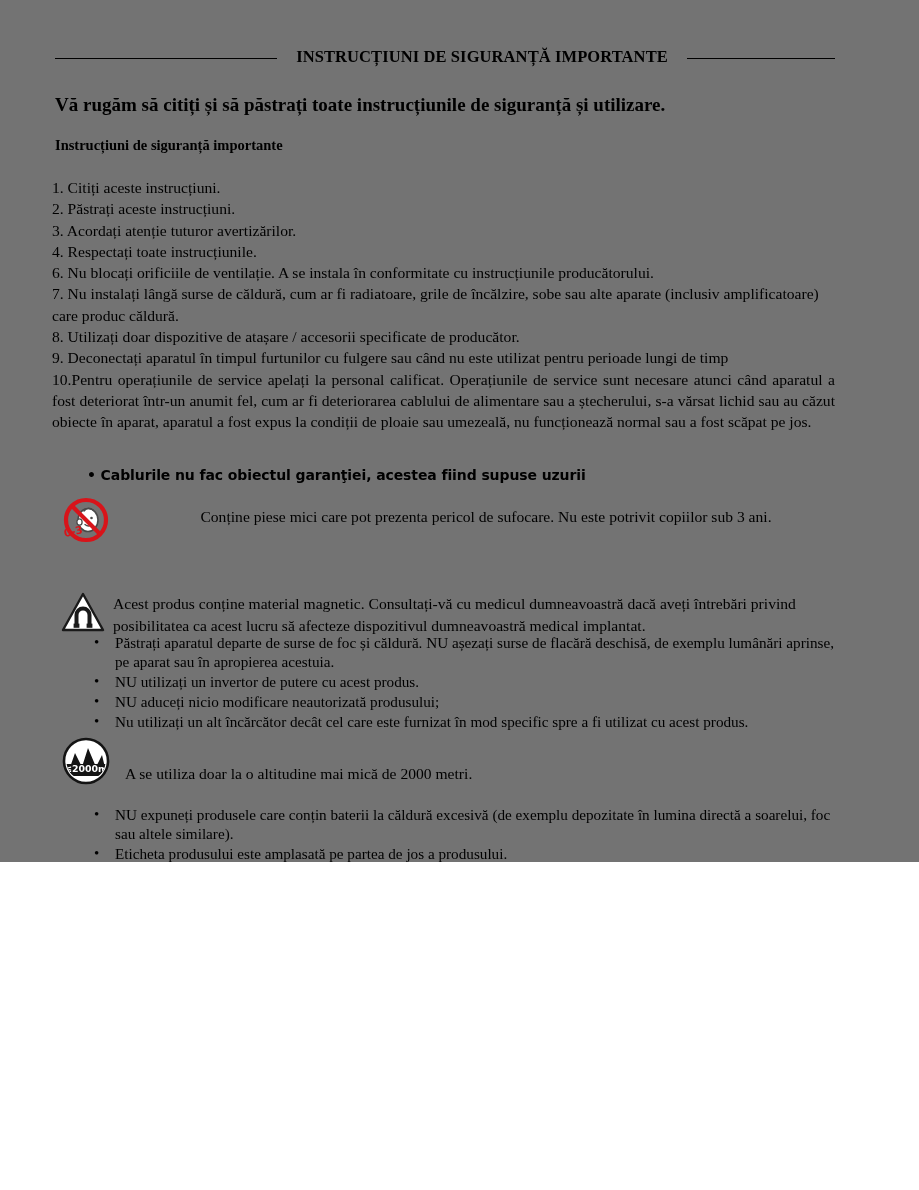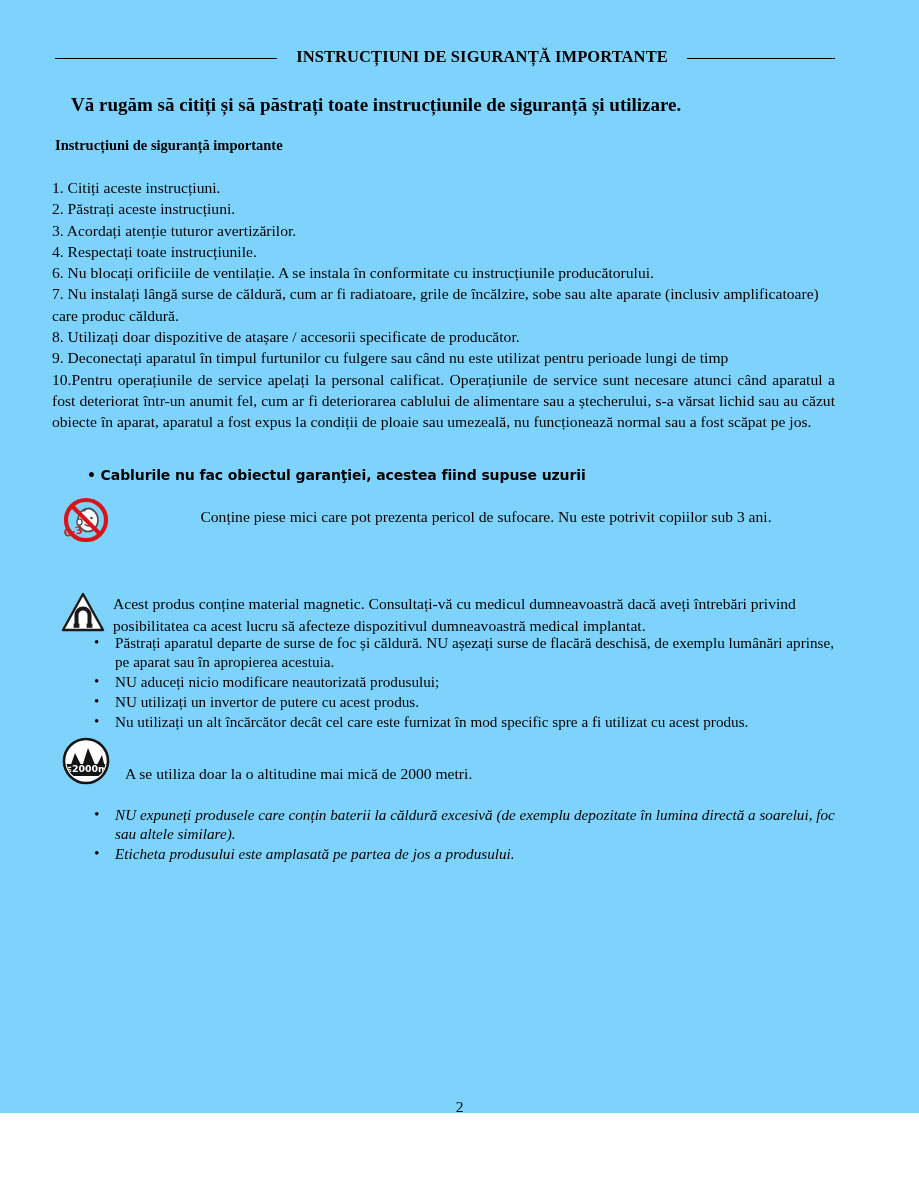--- a/index.html
+++ b/index.html
@@ -7,22 +7,22 @@
     padding: 0;
     background: #ffffff;
   }
   body {
     font-family: "Liberation Serif", "DejaVu Serif", serif;
     color: #000000;
   }
   .page {
     position: relative;
     width: 919px;
-    height: 1113px;
-    background: #7dd3fc;
+    height: 862px;
+    background: #737373;
     overflow: hidden;
     box-sizing: border-box;
   }
 
   
   .header {
     position: absolute;
     left: 55px;
     top: 47px;
     width: 780px;
@@ -49,21 +49,20 @@
 
   
   .lead {
     position: absolute;
     left: 55px;
     top: 93px;
     width: 800px;
     font-size: 19px;
     font-weight: bold;
     line-height: 1.25;
-    margin-left: 16px;
   }
   .subhead {
     position: absolute;
     left: 55px;
     top: 137px;
     font-size: 14.5px;
     font-weight: bold;
   }
 
   
@@ -135,21 +134,21 @@
   }
   .bullets .bl::before {
     content: "\2022";
     position: absolute;
     left: 13px;
     top: -1px;
     font-size: 15px;
     line-height: 20.6px;
   }
   .bullets-1 { top: 633px; }
-  .bullets-2 { top: 805px; font-style: italic; }
+  .bullets-2 { top: 805px; }
 
   
   .pageno {
     position: absolute;
     left: 0;
     top: 1098px;
     width: 919px;
     text-align: center;
     font-size: 15.5px;
   }
@@ -215,22 +214,22 @@
         <path d="M16.5 34 L16.5 24 a6.5 6.5 0 0 1 13 0 L29.5 34" fill="none" stroke="#1a1a1a" stroke-width="4"></path>
         <rect x="13.6" y="32.6" width="5.8" height="4.2" fill="#1a1a1a"></rect>
         <rect x="26.6" y="32.6" width="5.8" height="4.2" fill="#1a1a1a"></rect>
       </svg>
     </span>
     <span class="icon-text">Acest produs conține material magnetic. Consultați-vă cu medicul dumneavoastră dacă aveți întrebări privind posibilitatea ca acest lucru să afecteze dispozitivul dumneavoastră medical implantat.</span>
   </div>
 
   <div class="bullets bullets-1">
     <div class="bl">Păstrați aparatul departe de surse de foc și căldură. NU așezați surse de flacără deschisă, de exemplu lumânări aprinse, pe aparat sau în apropierea acestuia.</div>
+    <div class="bl">NU utilizați un invertor de putere cu acest produs.</div>
     <div class="bl">NU aduceți nicio modificare neautorizată produsului;</div>
-    <div class="bl">NU utilizați un invertor de putere cu acest produs.</div>
     <div class="bl">Nu utilizați un alt încărcător decât cel care este furnizat în mod specific spre a fi utilizat cu acest produs.</div>
   </div>
 
   <div class="iconrow row-altitude">
     <span class="icon-wrap">
       <svg width="52" height="50" viewBox="0 0 52 50" aria-hidden="true">
         <circle cx="26" cy="25" r="22" fill="#ffffff" stroke="#141414" stroke-width="2.6"></circle>
         <clipPath id="altclip">
             <circle cx="26" cy="25" r="19.6"></circle>
           </clipPath>

